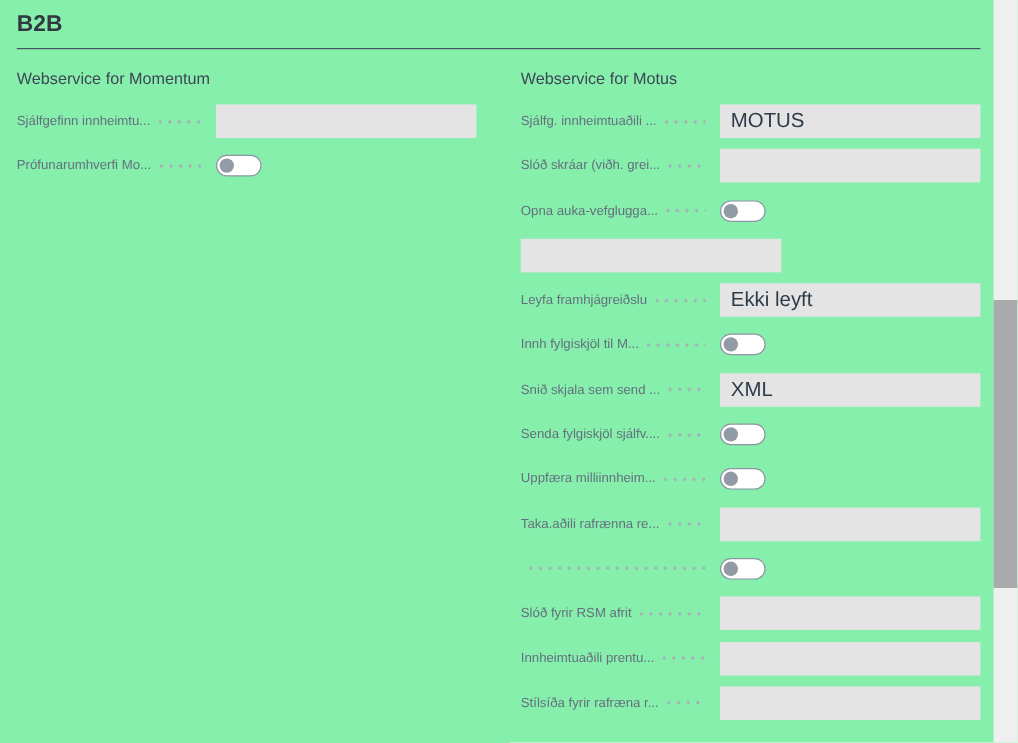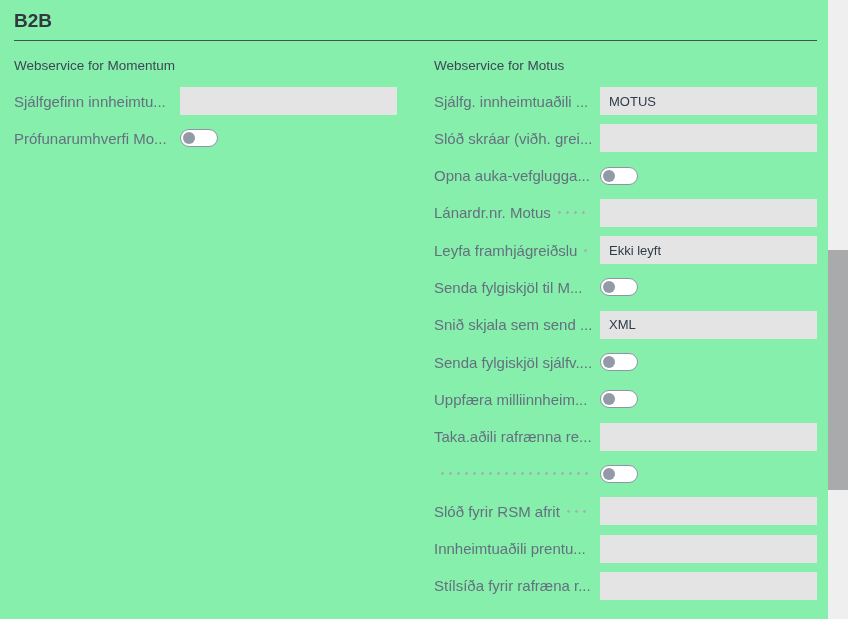--- a/index.html
+++ b/index.html
@@ -46,21 +46,21 @@
     margin-bottom:9.3px;
   }
   .label-wrap{
     width:166px;
     min-width:166px;
     display:flex;
     align-items:center;
     overflow:hidden;
   }
   .label{
-    font-size:15px;
+    font-size:11px;
     color:#64707e;
     white-space:nowrap;
     flex:0 0 auto;
   }
   .leader{
     flex:1 1 auto;
     height:28px;
     margin:0 12px 0 7px;
     background-image:radial-gradient(circle at 1.5px 1.5px,#a6aeb8 1.1px,rgba(0,0,0,0) 1.5px);
     background-size:8px 3px;
@@ -68,21 +68,21 @@
     background-position:left center;
   }
   .field-input{
     width:217px;
     min-width:217px;
     height:28px;
     box-sizing:border-box;
     border:none;
     background:#e4e4e4;
     font-family:"Liberation Sans","DejaVu Sans",sans-serif;
-    font-size:13px;
+    font-size:17px;
     color:#2e3b49;
     padding:4px 9px;
     outline:none;
   }
   .toggle{
     position:relative;
     width:38px;
     min-width:38px;
     height:18px;
     border:1px solid #8d96a2;
@@ -166,38 +166,34 @@
     <div class="label-wrap">
       <span class="label">Opna auka-vefglugga...</span>
       <span class="leader"></span>
     </div>
 
     <div class="toggle">
       <span class="knob"></span>
     </div>
   </div>
             <div class="row">
-    <div class="label-wrap">
-      <span class="label">Lánardr.nr. Motus</span>
-      <span class="leader"></span>
-    </div>
     <input class="field-input" type="text" value="" style="">
 
   </div>
             <div class="row">
     <div class="label-wrap">
       <span class="label">Leyfa framhjágreiðslu</span>
       <span class="leader"></span>
     </div>
     <input class="field-input" type="text" value="Ekki leyft" style="">
 
   </div>
             <div class="row">
     <div class="label-wrap">
-      <span class="label">Senda fylgiskjöl til M...</span>
+      <span class="label">Innh fylgiskjöl til M...</span>
       <span class="leader"></span>
     </div>
 
     <div class="toggle">
       <span class="knob"></span>
     </div>
   </div>
             <div class="row">
     <div class="label-wrap">
       <span class="label">Snið skjala sem send ...</span>

